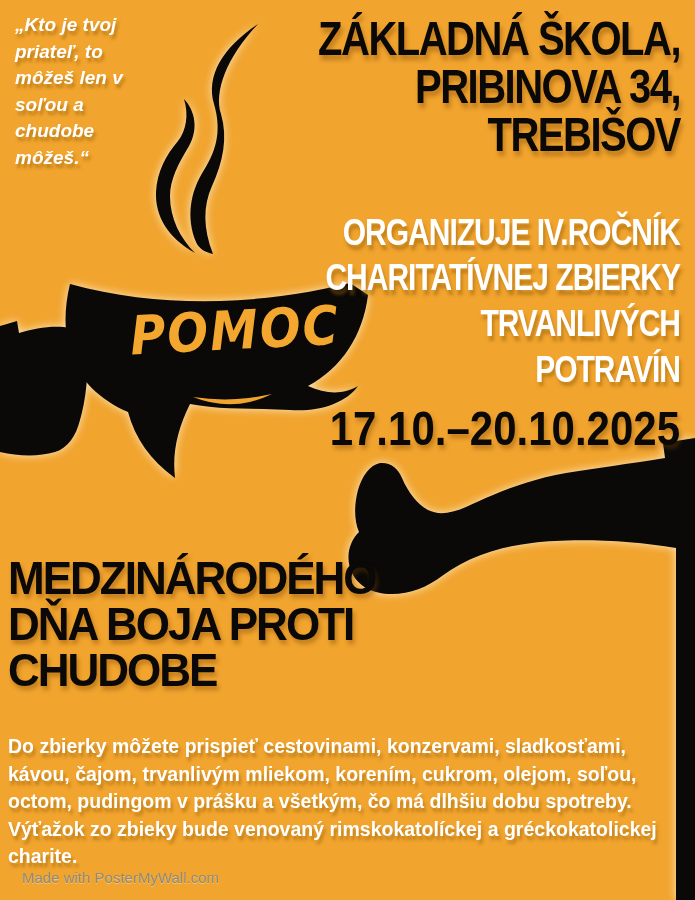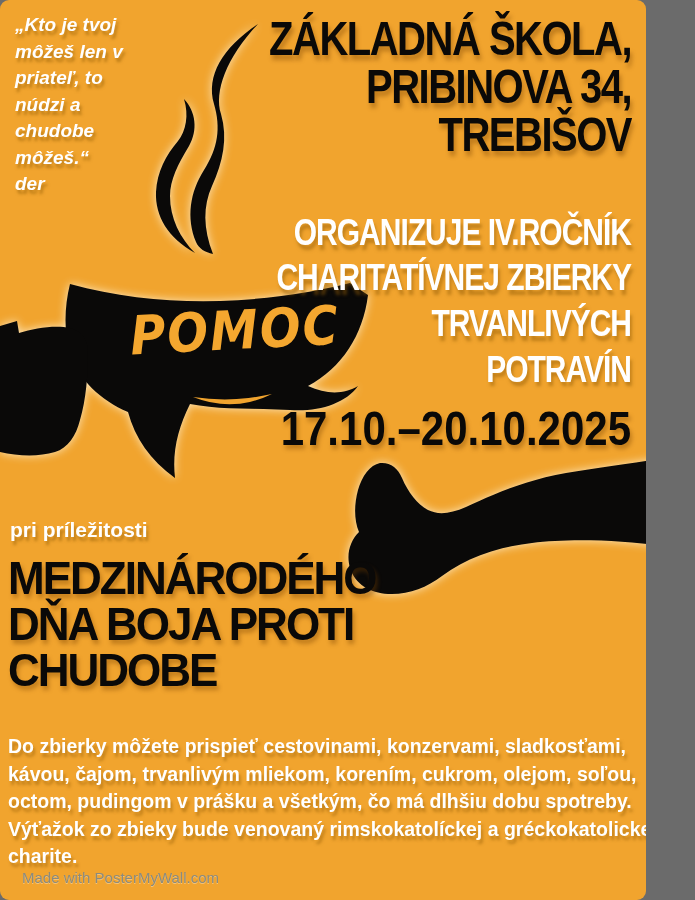--- a/index.html
+++ b/index.html
@@ -1,20 +1,19 @@
 <!DOCTYPE html>
 <html><head>
 <meta charset="utf-8">
 <style>
   html,body{margin:0;padding:0;}
   body{background:#6b6b6b;font-family:"Liberation Sans",sans-serif;}
   .poster{
-    position:relative;width:646px;height:900px;overflow:hidden;
+    position:relative;width:695px;height:900px;overflow:hidden;
     background:#F1A42E;
-    border-radius:9px;
   }
   .poster *{box-sizing:border-box;}
 
   
   .silhouettes{
     position:absolute;left:0;top:0;width:695px;height:900px;z-index:1;
     filter:drop-shadow(0 0 5px rgba(255,246,220,0.85));
   }
   .silhouettes path{fill:#0A0908;}
   .silhouettes path.gap{fill:#F1A42E;}
@@ -122,46 +121,44 @@
          C 350 541 346 554 350 568
          C 355 584 370 593 388 594
          C 408 595 426 588 442 576
          C 466 558 497 547 532 543
          C 570 538 630 540 676 548
          L 676 900 L 695 900 Z"></path>
   </svg>
 
   <div class="txt quote">
     <div>„Kto je tvoj</div>
+    <div>priateľ, to</div>
     <div>môžeš len v</div>
-    <div>priateľ, to</div>
-    <div>núdzi a</div>
+    <div>soľou a</div>
     <div>chudobe</div>
     <div>môžeš.“</div>
-    <div>der</div>
   </div>
 
   <div class="txt school">
     <div>ZÁKLADNÁ ŠKOLA,</div>
     <div>PRIBINOVA 34,</div>
     <div>TREBIŠOV</div>
   </div>
 
   <div class="txt org">
     <div>ORGANIZUJE IV.ROČNÍK</div>
     <div>CHARITATÍVNEJ ZBIERKY</div>
     <div>TRVANLIVÝCH</div>
     <div>POTRAVÍN</div>
   </div>
 
   <div class="txt date">17.10.–20.10.2025</div>
 
   <div class="txt pomoc">POMOC</div>
 
-  <div class="txt occasion-intro">pri príležitosti</div>
 
   <div class="txt occasion">
     <div>MEDZINÁRODÉHO</div>
     <div>DŇA BOJA PROTI</div>
     <div>CHUDOBE</div>
   </div>
 
   <div class="txt watermark">Made with PosterMyWall.com</div>
 
   <div class="txt desc">Do zbierky môžete prispieť cestovinami, konzervami, sladkosťami, kávou, čajom, trvanlivým mliekom, korením, cukrom, olejom, soľou, octom, pudingom v prášku a všetkým, čo má dlhšiu dobu spotreby. Výťažok zo zbieky bude venovaný rimskokatolíckej a gréckokatolickej charite.</div>

